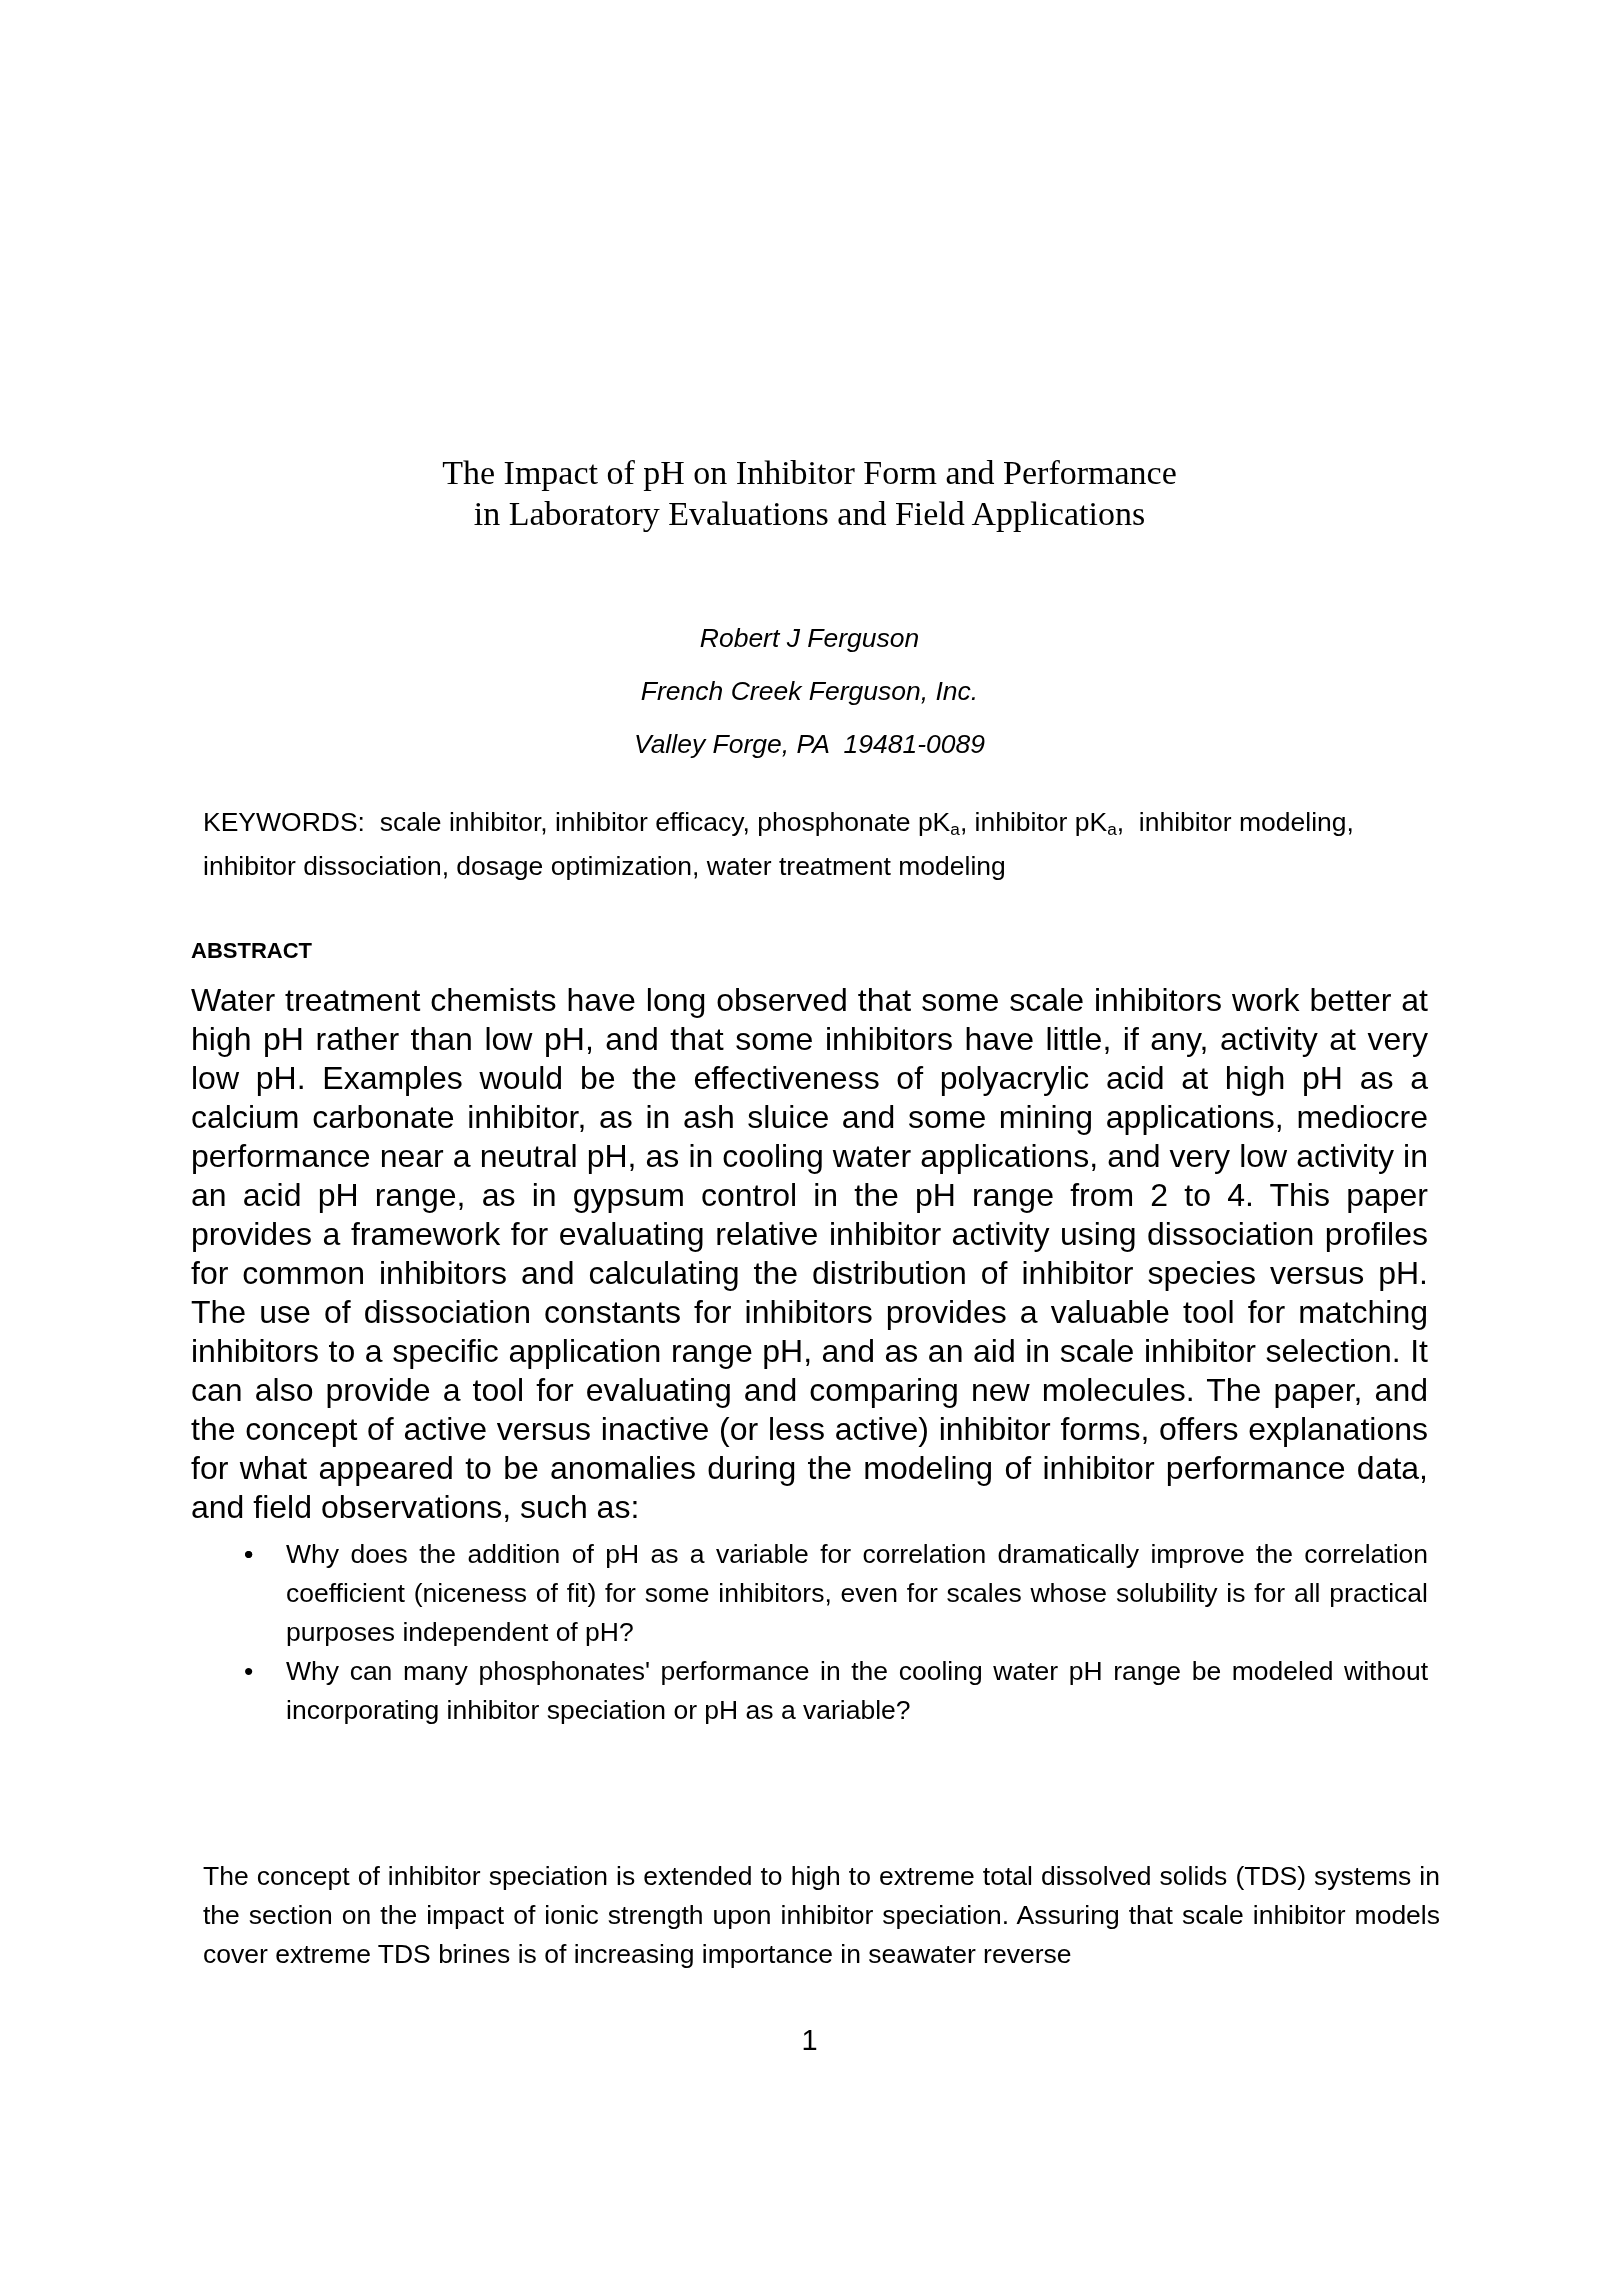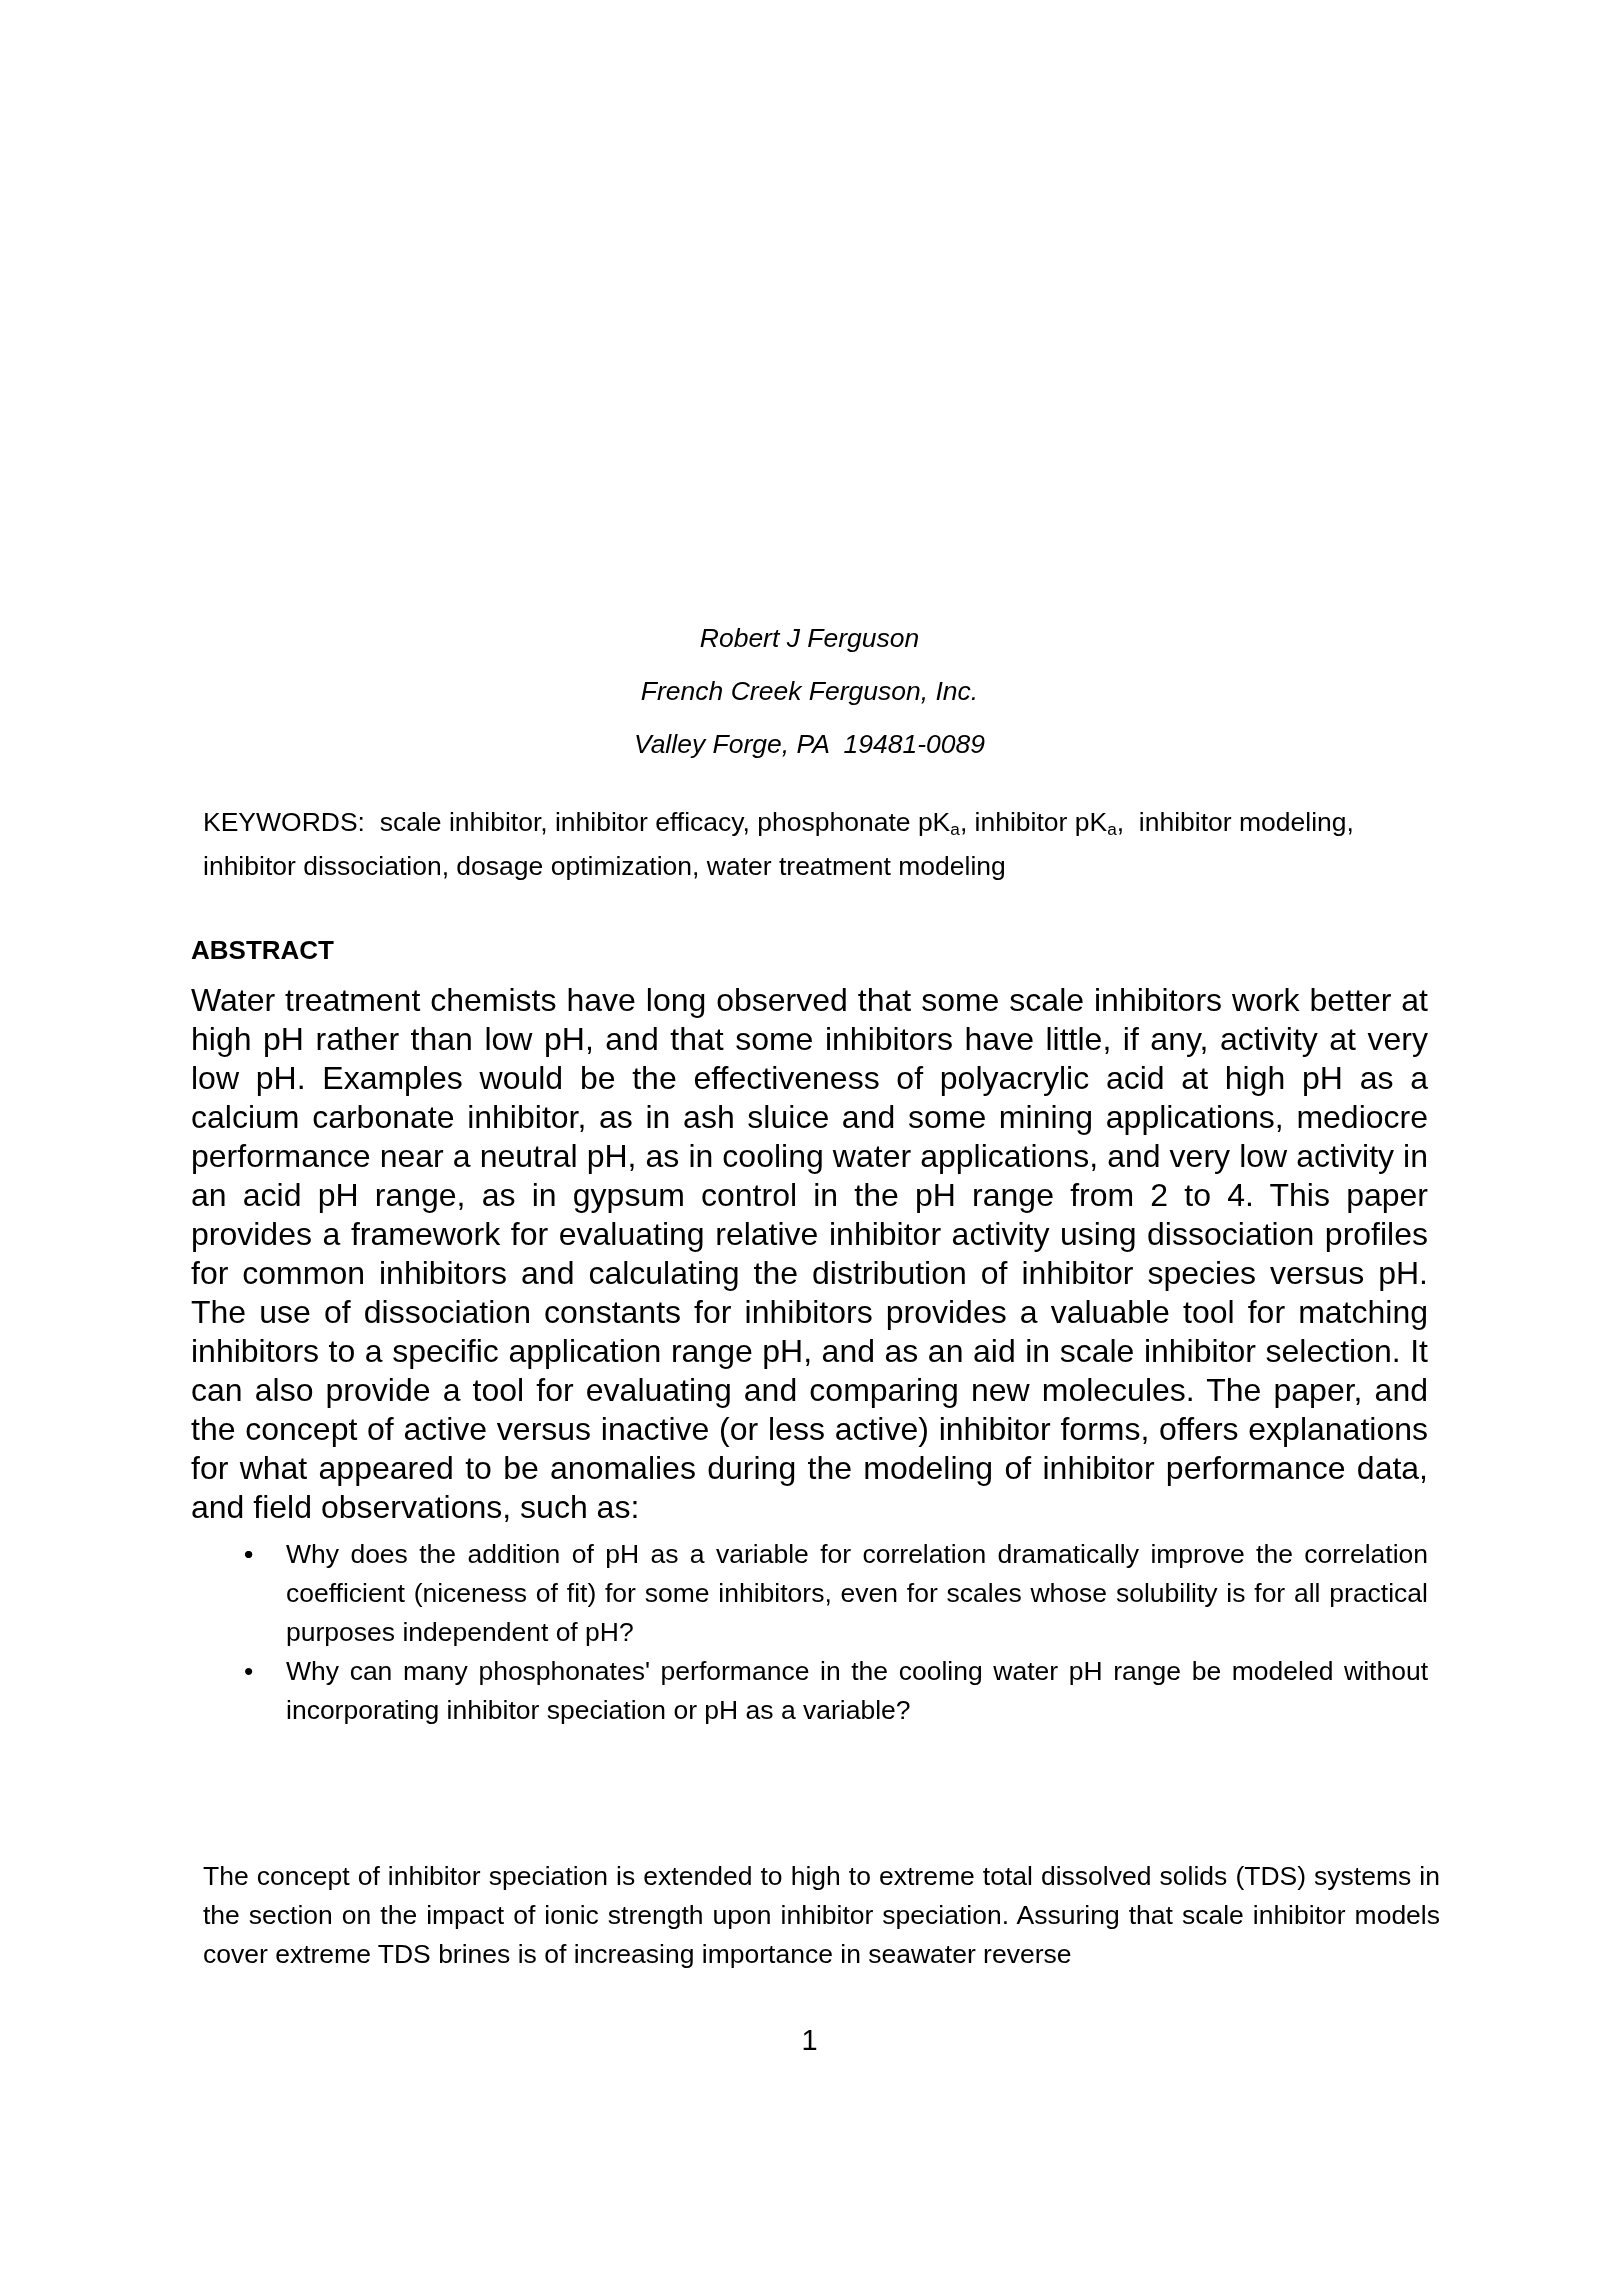--- a/index.html
+++ b/index.html
@@ -41,21 +41,21 @@
   }
   .keywords-block sub {
     font-size: 0.65em;
     line-height: 0;
     vertical-align: -0.25em;
   }
 
   .abstract-heading {
     top: 931px;
     margin: 0;
-    font-size: 26px;
+    font-size: 22px;
     line-height: 39px;
     font-weight: 700;
     letter-spacing: 0px;
   }
 
   .abstract-body {
     top: 981px;
     margin: 0;
     text-align: justify;
     font-size: 32px;
@@ -92,20 +92,24 @@
     text-align: center;
     font-size: 29px;
     line-height: 39px;
   }
 </style>
 </head>
 <body>
 
 <div class="page">
 
+  <div class="content-block title-block">
+    <div>The Impact of pH on Inhibitor Form and Performance</div>
+    <div>in Laboratory Evaluations and Field Applications</div>
+  </div>
 
   <div class="content-block author-block">
     <div class="preserve">Robert J Ferguson</div>
     <div class="preserve">French Creek Ferguson, Inc.</div>
     <div class="preserve">Valley Forge, PA  19481-0089</div>
   </div>
 
   <p class="content-block keywords-block preserve"><span>KEYWORDS:  scale inhibitor, inhibitor efficacy, phosphonate pK</span><sub>a</sub><span>, inhibitor pK</span><sub>a</sub><span>,  inhibitor modeling, inhibitor dissociation, dosage optimization, water treatment modeling</span></p>
 
   <h1 class="content-block abstract-heading">ABSTRACT</h1>

